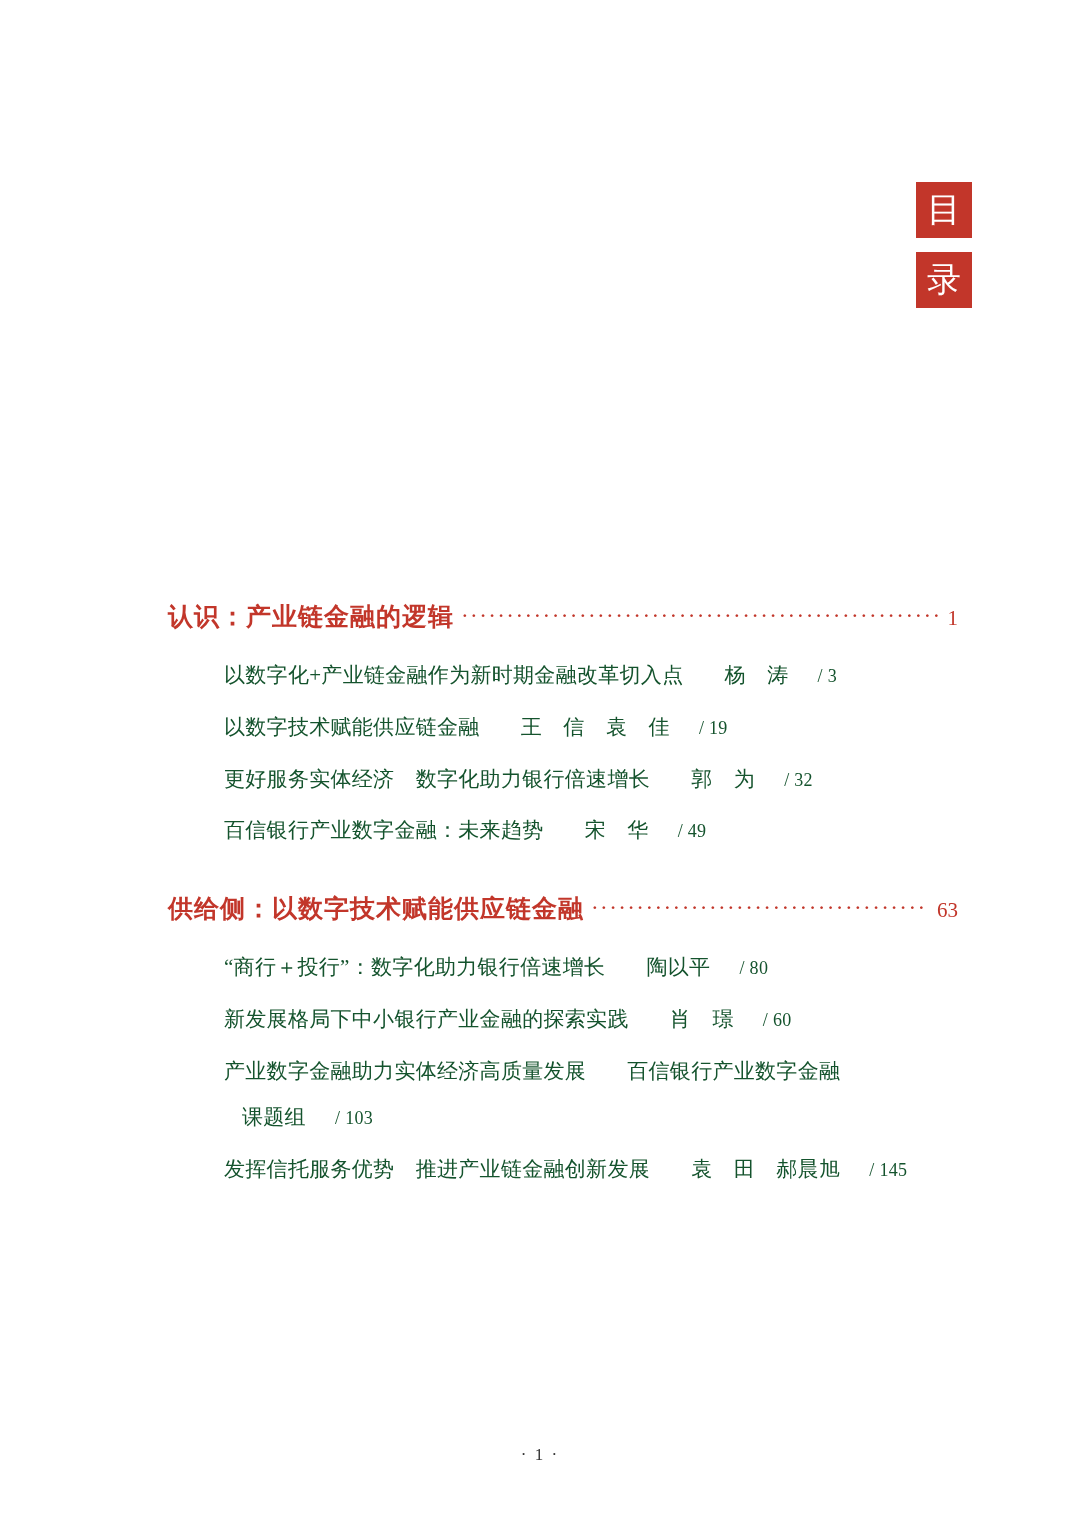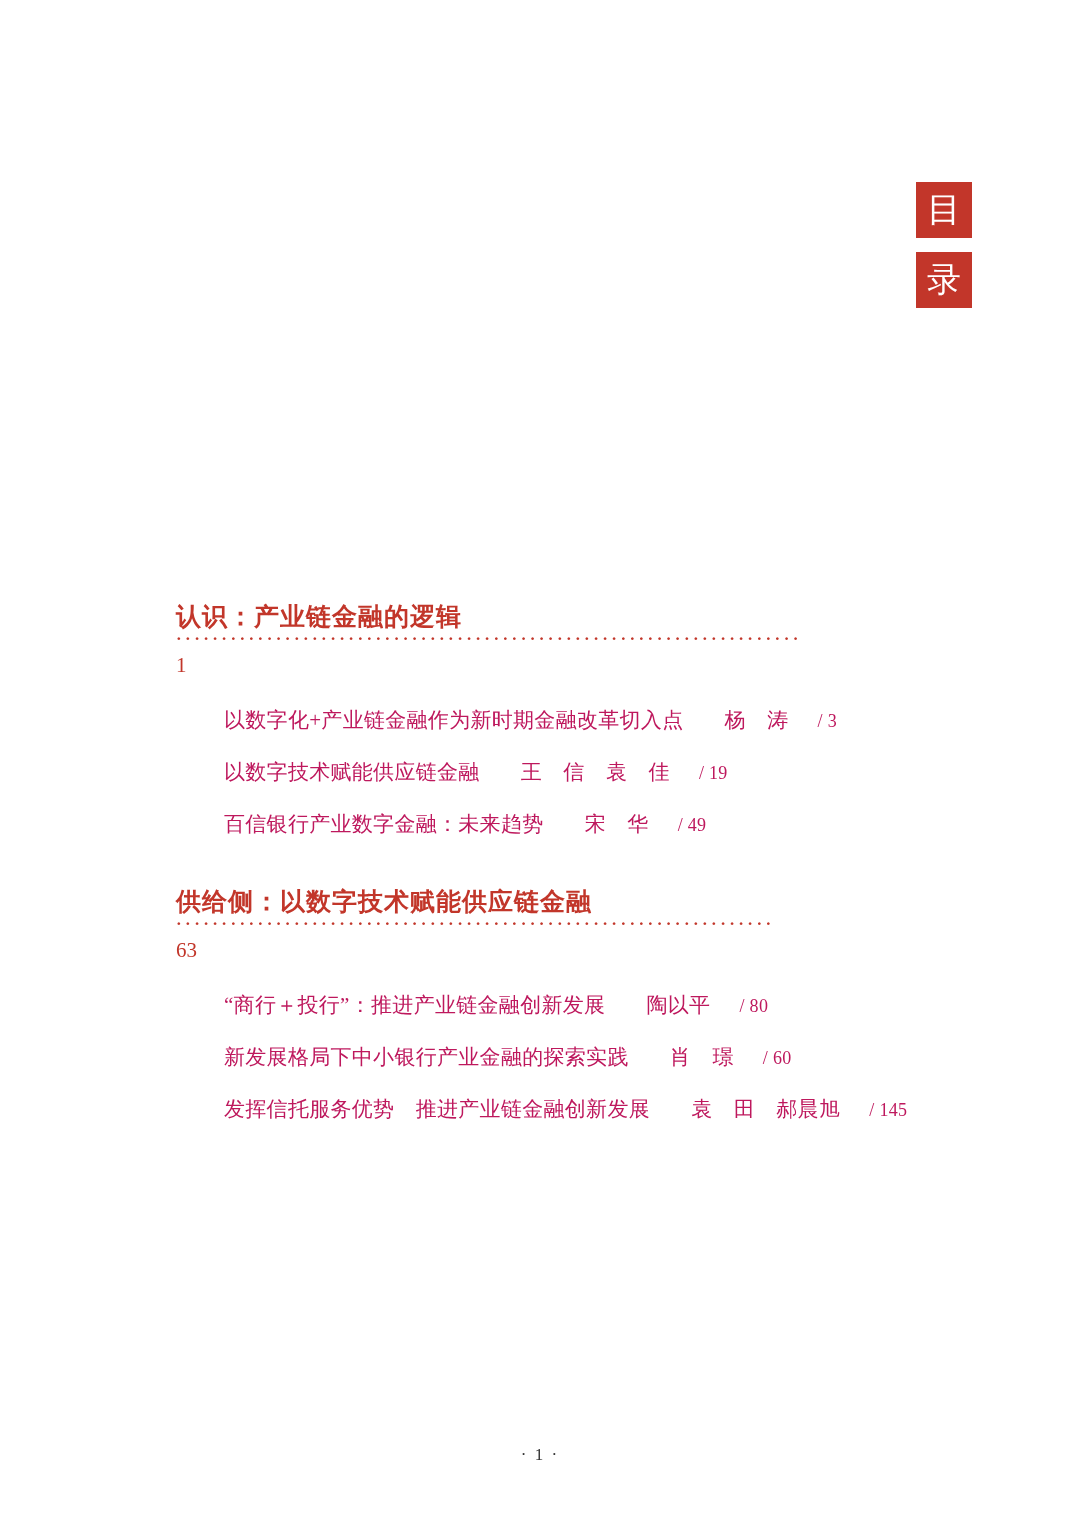--- a/index.html
+++ b/index.html
@@ -52,21 +52,20 @@
 
   .section-head {
     display: flex;
     align-items: baseline;
     color: #c2362a;
     font-size: 25px;
     font-weight: bold;
     font-family: "Liberation Serif", "DejaVu Serif", serif;
     margin-bottom: 28px;
     white-space: nowrap;
-    flex-direction: column;
   }
   .section-head .sh-title {
     letter-spacing: 1px;
   }
   .section-head .sh-dots {
     flex: 1 1 auto;
     margin: 0 8px;
     overflow: hidden;
     white-space: nowrap;
     color: #c2362a;
@@ -77,21 +76,21 @@
   }
   .section-head .sh-page {
     font-size: 21px;
     font-weight: normal;
     color: #c2362a;
   }
 
   .entries { }
   .entry {
     font-size: 21px;
-    color: #be185d;
+    color: #14532d;
     line-height: 1.42;
     margin-bottom: 22px;
     padding-left: 56px;
     letter-spacing: 0.3px;
   }
   .entry:last-child { margin-bottom: 0; }
   .entry .sep { display: inline-block; width: 18px; }
   .entry .wide-sep { display: inline-block; width: 30px; }
   .entry .pg {
     font-size: 18px;
@@ -142,51 +141,68 @@
           <span class="pg">/ 3</span>
         </div>
         <div class="entry">
           <span>以数字技术赋能供应链金融</span>
           <span class="wide-sep"></span>
           <span>王　信　袁　佳</span>
           <span class="sep"></span>
           <span class="pg">/ 19</span>
         </div>
         <div class="entry">
+          <span>更好服务实体经济　数字化助力银行倍速增长</span>
+          <span class="wide-sep"></span>
+          <span>郭　为</span>
+          <span class="sep"></span>
+          <span class="pg">/ 32</span>
+        </div>
+        <div class="entry">
           <span>百信银行产业数字金融：未来趋势</span>
           <span class="wide-sep"></span>
           <span>宋　华</span>
           <span class="sep"></span>
           <span class="pg">/ 49</span>
         </div>
       </div>
     </div>
 
     <div class="section">
       <div class="section-head">
         <span class="sh-title">供给侧：以数字技术赋能供应链金融</span>
         <span class="sh-dots">··································································</span>
         <span class="sh-page">63</span>
       </div>
       <div class="entries">
         <div class="entry">
-          <span>“商行＋投行”：推进产业链金融创新发展</span>
+          <span>“商行＋投行”：数字化助力银行倍速增长</span>
           <span class="wide-sep"></span>
           <span>陶以平</span>
           <span class="sep"></span>
           <span class="pg">/ 80</span>
         </div>
         <div class="entry">
           <span>新发展格局下中小银行产业金融的探索实践</span>
           <span class="wide-sep"></span>
           <span>肖　璟</span>
           <span class="sep"></span>
           <span class="pg">/ 60</span>
         </div>
         <div class="entry">
+          <span>产业数字金融助力实体经济高质量发展</span>
+          <span class="wide-sep"></span>
+          <span>百信银行产业数字金融</span>
+          <span class="cont">
+            <span>课题组</span>
+            <span class="sep"></span>
+            <span class="pg">/ 103</span>
+          </span>
+        </div>
+        <div class="entry">
           <span>发挥信托服务优势　推进产业链金融创新发展</span>
           <span class="wide-sep"></span>
           <span>袁　田　郝晨旭</span>
           <span class="sep"></span>
           <span class="pg">/ 145</span>
         </div>
       </div>
     </div>
 
   </div>

